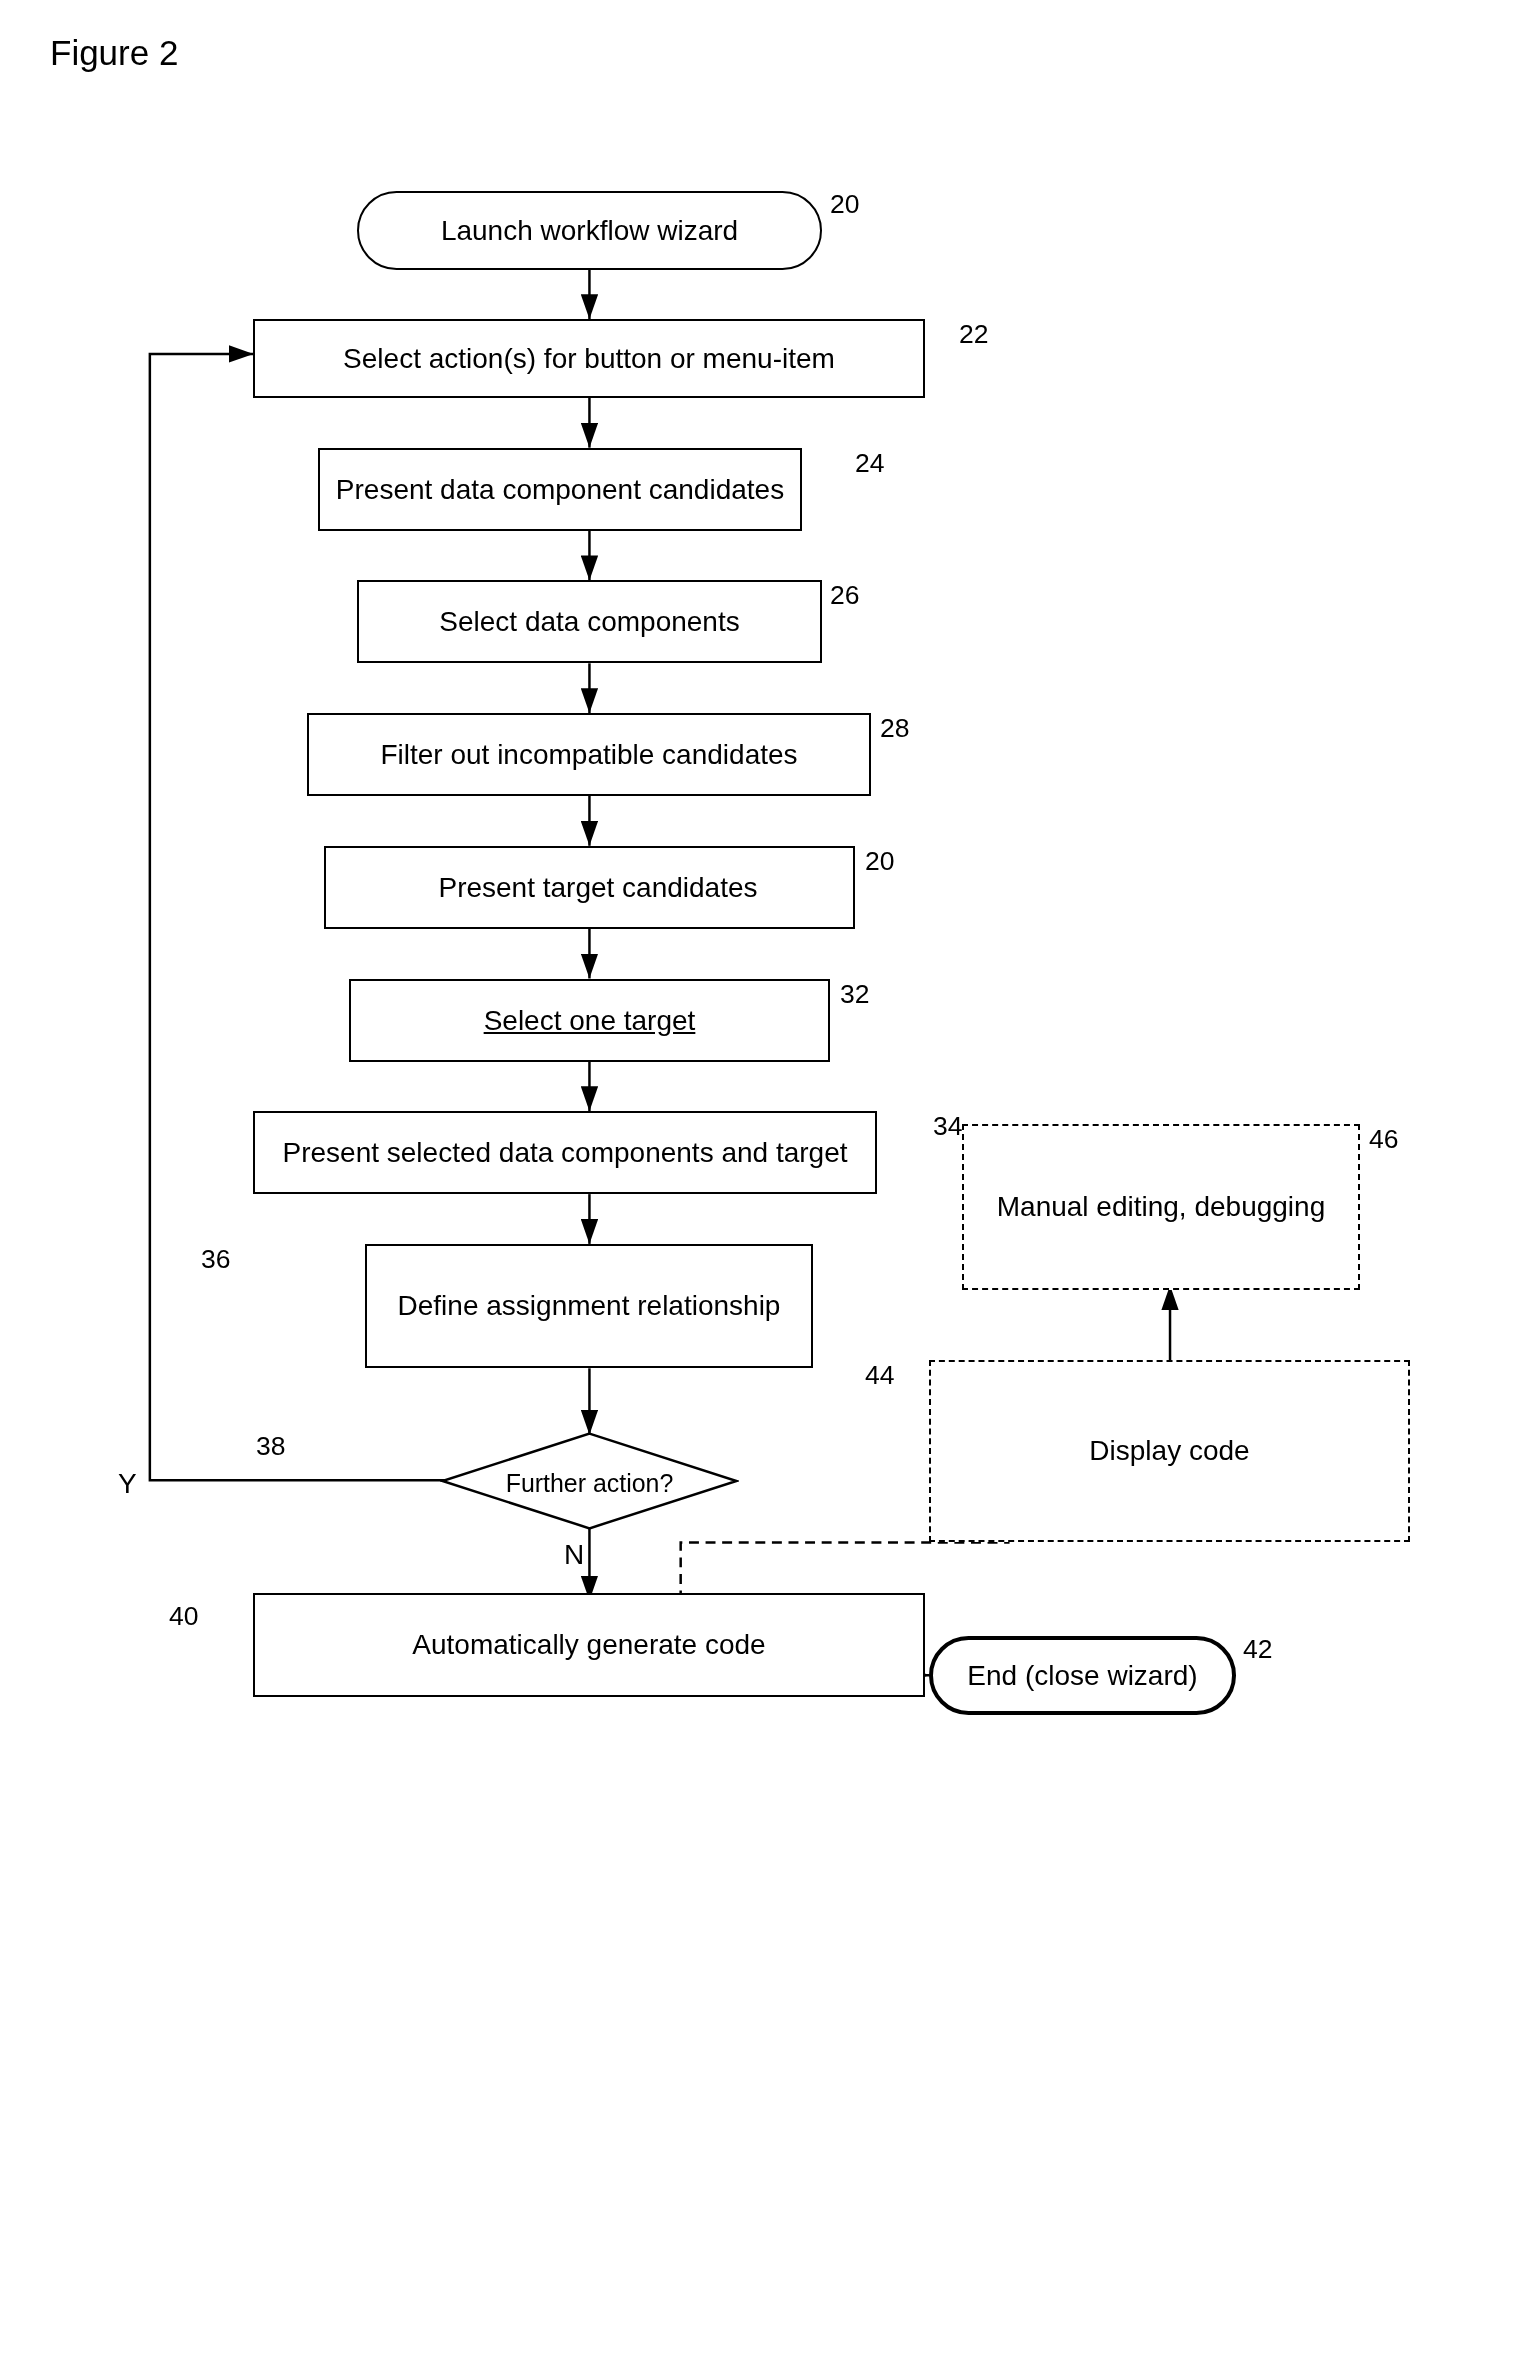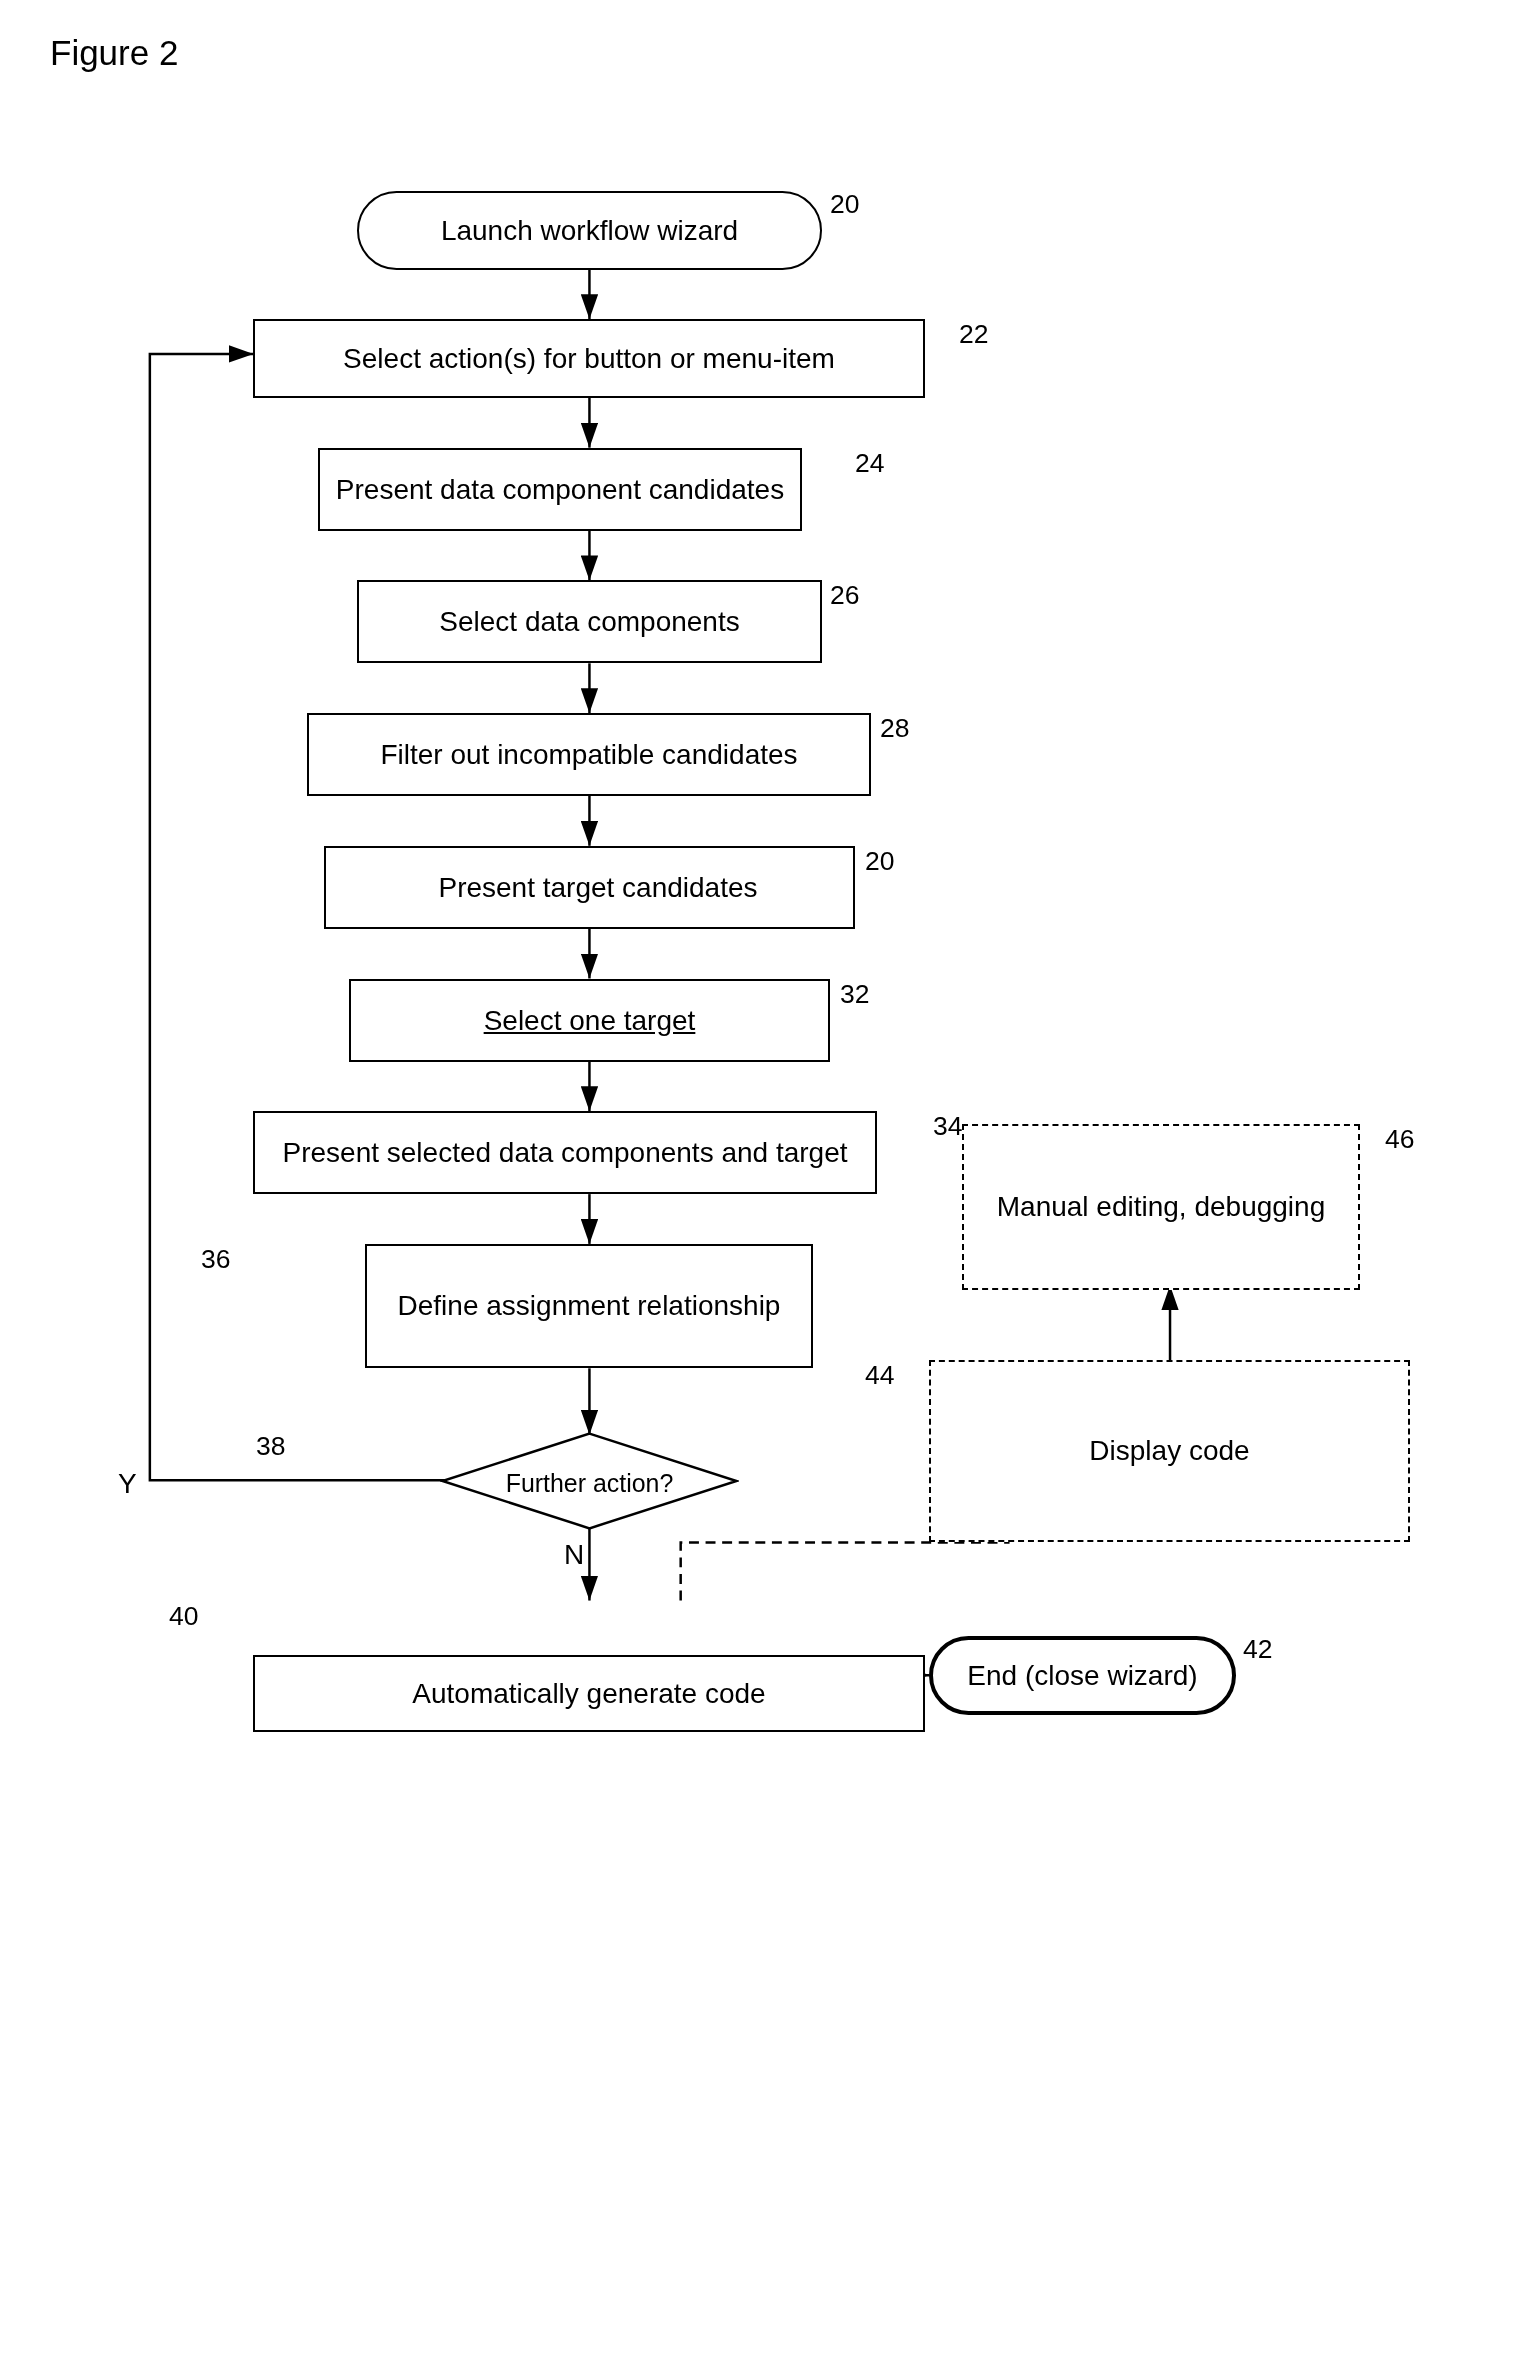--- a/index.html
+++ b/index.html
@@ -158,34 +158,34 @@
       <polygon points="180,3 357,60 180,117 3,60" fill="white" stroke="black" stroke-width="3"></polygon>
       <text x="180" y="65" text-anchor="middle" dominant-baseline="middle" font-size="30" font-family="Arial">Further action?</text>
     </svg>
   </div>
   <span class="ref-num" style="left:206px; top:1340px;">38</span>
 
   <span class="ref-num" style="left:68px; top:1377px; font-size:28px;">Y</span>
 
   <span class="ref-num" style="left:514px; top:1448px; font-size:28px;">N</span>
 
-  <div class="fc-node fc-rect" style="left:203px; top:1564px; width:672px; height:77px;">
+  <div class="fc-node fc-rect" style="left:203px; top:1502px; width:672px; height:104px;">
     <span>Automatically generate code</span>
   </div>
   <span class="ref-num" style="left:119px; top:1510px;">40</span>
 
   <div class="fc-node fc-rounded" style="left:879px; top:1545px; width:307px; height:79px; border-width:4.1px; border-style:solid; border-radius:41px;">
     <span>End (close wizard)</span>
   </div>
   <span class="ref-num" style="left:1193px; top:1543px;">42</span>
 
   <div class="fc-node fc-dashed" style="left:879px; top:1269px; width:481px; height:182px;">
     <span>Display code</span>
   </div>
   <span class="ref-num" style="left:815px; top:1269px;">44</span>
 
   <div class="fc-node fc-dashed" style="left:912px; top:1033px; width:398px; height:166px;">
     <span>Manual editing, debugging</span>
   </div>
-  <span class="ref-num" style="left:1319px; top:1033px;margin-left:16px;">46</span>
+  <span class="ref-num" style="left:1319px; top:1033px;">46</span>
 
 </div>
 
 
 </body></html>

